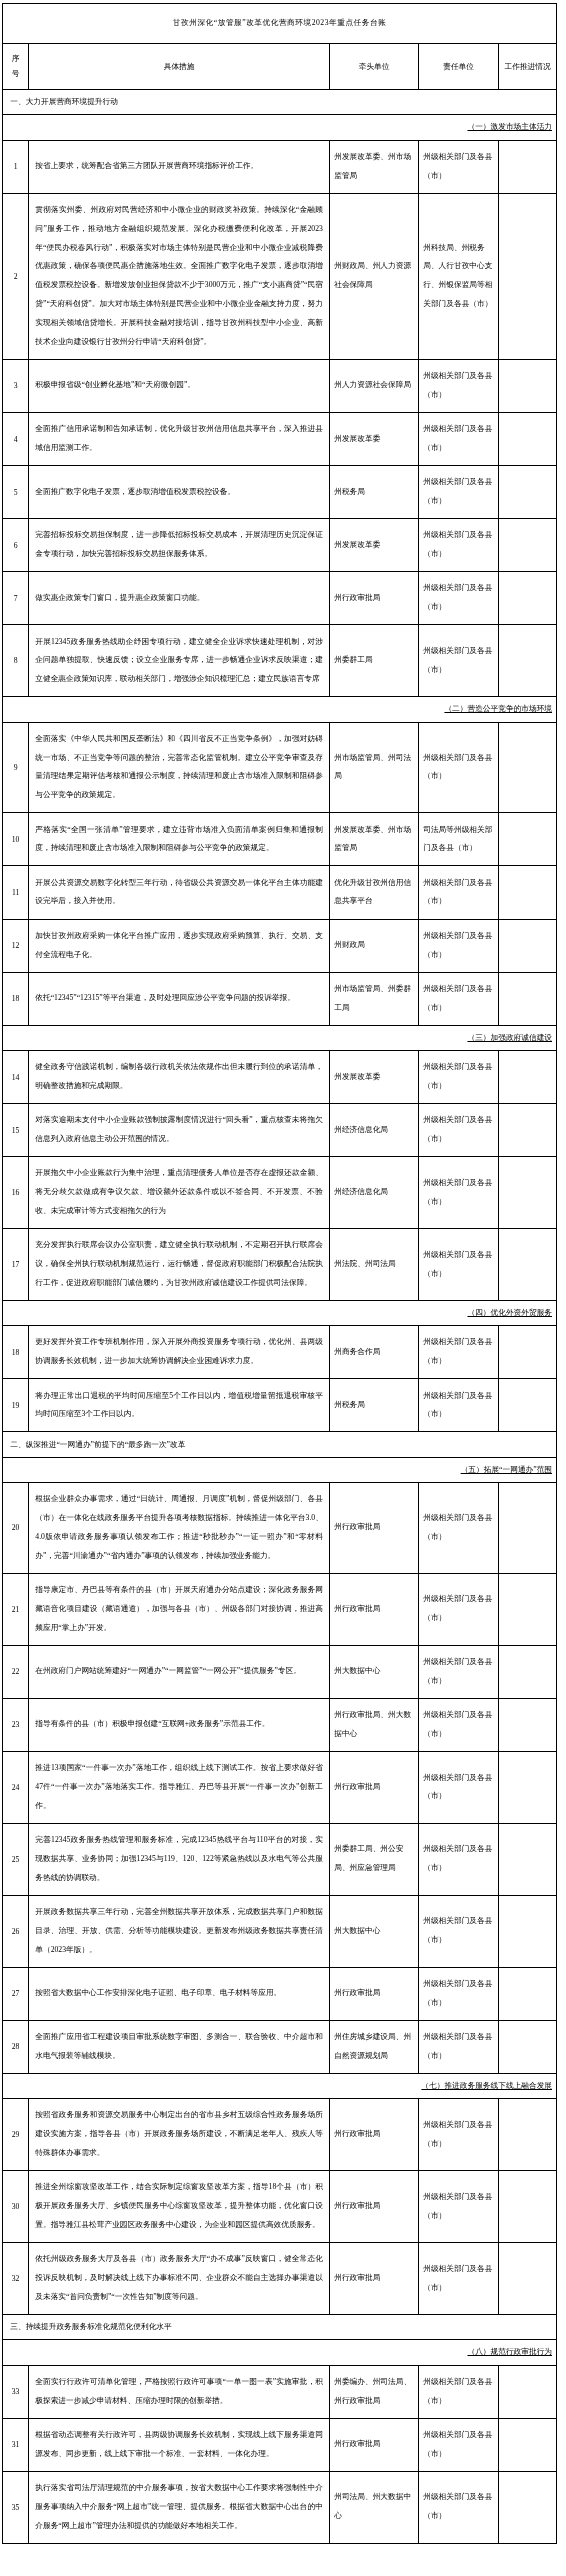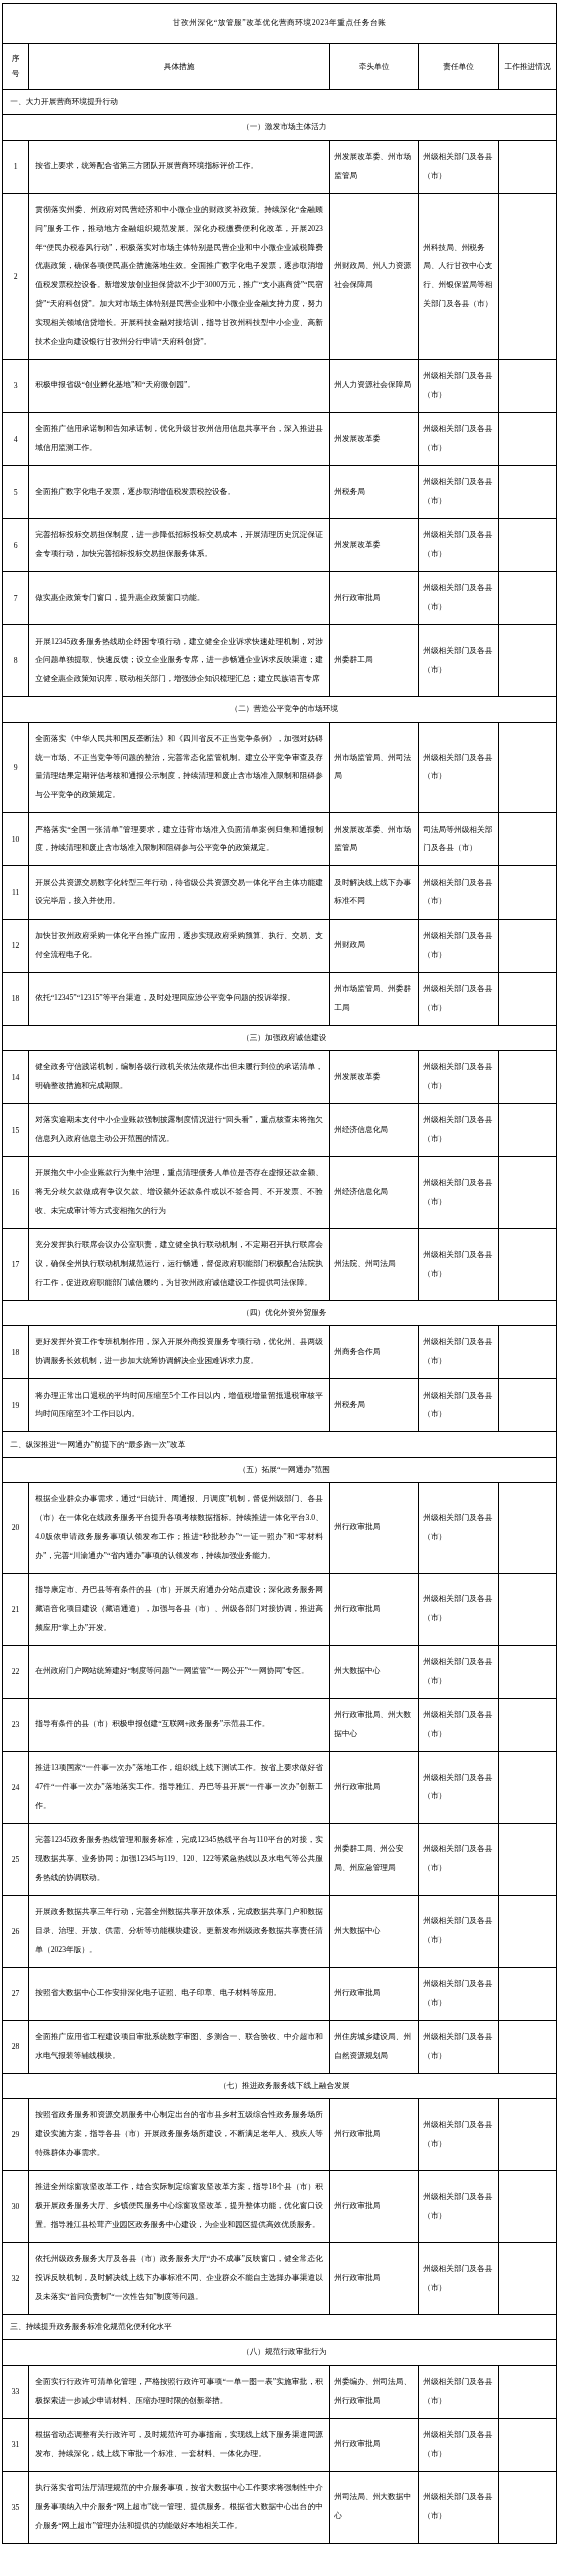--- a/index.html
+++ b/index.html
@@ -10,21 +10,21 @@
   table.ledger col.c-measure{width:301px;}
   table.ledger col.c-lead{width:89px;}
   table.ledger col.c-resp{width:80px;}
   table.ledger col.c-prog{width:58px;}
   table.ledger td,table.ledger th{border:1.5px solid #000;vertical-align:middle;
         font-weight:normal;font-size:7.7px;color:#000;background:#fff;box-sizing:border-box;}
   .title-cell{font-size:10.8px;text-align:center;height:24px;letter-spacing:0.5px;padding:14.4px 5.2px;}
   th.hdr{font-size:8.8px;text-align:center;padding:7.2px 3.1px;line-height:2;}
   th.hdr-no{padding:7.2px 7.7px;word-break:break-all;}
   .section-cell{font-size:8.2px;text-align:left;padding:5.2px 4.1px 5.2px 7.2px;line-height:1.8;}
-  .subsection-cell{font-size:8.2px;text-align:center;padding:5.2px 4.1px 5.2px 13.4px;line-height:1.8;}
+  .subsection-cell{font-size:8.2px;text-align:right;padding:5.2px 4.1px 5.2px 13.4px;line-height:1.8;text-decoration:underline;}
   .row-number-cell{text-align:center;font-size:7.7px;padding:2.1px 1px;}
   .measure-cell{text-align:justify;padding:7.2px 6.2px;line-height:2.45;}
   .lead-unit-cell,.responsible-unit-cell{text-align:left;padding:7.2px 4.1px;line-height:2.45;}
   .progress-cell{padding:2.1px;}
 </style>
 </head>
 <body>
 
 <div class="page">
   <table class="ledger">
@@ -123,21 +123,21 @@
         <tr>
           <td class="row-number-cell">10</td>
           <td class="measure-cell">严格落实“全国一张清单”管理要求，建立违背市场准入负面清单案例归集和通报制度，持续清理和废止含市场准入限制和阻碍参与公平竞争的政策规定。</td>
           <td class="lead-unit-cell">州发展改革委、州市场监管局</td>
           <td class="responsible-unit-cell">司法局等州级相关部门及各县（市）</td>
           <td class="progress-cell"></td>
         </tr>
         <tr>
           <td class="row-number-cell">11</td>
           <td class="measure-cell">开展公共资源交易数字化转型三年行动，待省级公共资源交易一体化平台主体功能建设完毕后，接入并使用。</td>
-          <td class="lead-unit-cell">及时解决线上线下办事标准不同</td>
+          <td class="lead-unit-cell">优化升级甘孜州信用信息共享平台</td>
           <td class="responsible-unit-cell">州级相关部门及各县（市）</td>
           <td class="progress-cell"></td>
         </tr>
         <tr>
           <td class="row-number-cell">12</td>
           <td class="measure-cell">加快甘孜州政府采购一体化平台推广应用，逐步实现政府采购预算、执行、交易、支付全流程电子化。</td>
           <td class="lead-unit-cell">州财政局</td>
           <td class="responsible-unit-cell">州级相关部门及各县（市）</td>
           <td class="progress-cell"></td>
         </tr>
@@ -211,21 +211,21 @@
         </tr>
         <tr>
           <td class="row-number-cell">21</td>
           <td class="measure-cell">指导康定市、丹巴县等有条件的县（市）开展天府通办分站点建设；深化政务服务网藏语音化项目建设（藏语通道），加强与各县（市）、州级各部门对接协调，推进高频应用“掌上办”开发。</td>
           <td class="lead-unit-cell">州行政审批局</td>
           <td class="responsible-unit-cell">州级相关部门及各县（市）</td>
           <td class="progress-cell"></td>
         </tr>
         <tr>
           <td class="row-number-cell">22</td>
-          <td class="measure-cell">在州政府门户网站统筹建好“制度等问题”“一网监管”“一网公开”“一网协同”专区。</td>
+          <td class="measure-cell">在州政府门户网站统筹建好“一网通办”“一网监管”“一网公开”“提供服务”专区。</td>
           <td class="lead-unit-cell">州大数据中心</td>
           <td class="responsible-unit-cell">州级相关部门及各县（市）</td>
           <td class="progress-cell"></td>
         </tr>
         <tr>
           <td class="row-number-cell">23</td>
           <td class="measure-cell">指导有条件的县（市）积极申报创建“互联网+政务服务”示范县工作。</td>
           <td class="lead-unit-cell">州行政审批局、州大数据中心</td>
           <td class="responsible-unit-cell">州级相关部门及各县（市）</td>
           <td class="progress-cell"></td>
@@ -297,21 +297,21 @@
         </tr>
         <tr>
           <td class="row-number-cell">33</td>
           <td class="measure-cell">全面实行行政许可清单化管理，严格按照行政许可事项“一单一图一表”实施审批，积极探索进一步减少申请材料、压缩办理时限的创新举措。</td>
           <td class="lead-unit-cell">州委编办、州司法局、州行政审批局</td>
           <td class="responsible-unit-cell">州级相关部门及各县（市）</td>
           <td class="progress-cell"></td>
         </tr>
         <tr>
           <td class="row-number-cell">31</td>
-          <td class="measure-cell">根据省动态调整有关行政许可，及时规范许可办事指南，实现线上线下服务渠道同源发布、持续深化，线上线下审批一个标准、一套材料、一体化办理。</td>
+          <td class="measure-cell">根据省动态调整有关行政许可，县两级协调服务长效机制，实现线上线下服务渠道同源发布、同步更新，线上线下审批一个标准、一套材料、一体化办理。</td>
           <td class="lead-unit-cell">州行政审批局</td>
           <td class="responsible-unit-cell">州级相关部门及各县（市）</td>
           <td class="progress-cell"></td>
         </tr>
         <tr>
           <td class="row-number-cell">35</td>
           <td class="measure-cell">执行落实省司法厅清理规范的中介服务事项，按省大数据中心工作要求将强制性中介服务事项纳入中介服务“网上超市”统一管理、提供服务。根据省大数据中心出台的中介服务“网上超市”管理办法和提供的功能做好本地相关工作。</td>
           <td class="lead-unit-cell">州司法局、州大数据中心</td>
           <td class="responsible-unit-cell">州级相关部门及各县（市）</td>
           <td class="progress-cell"></td>

